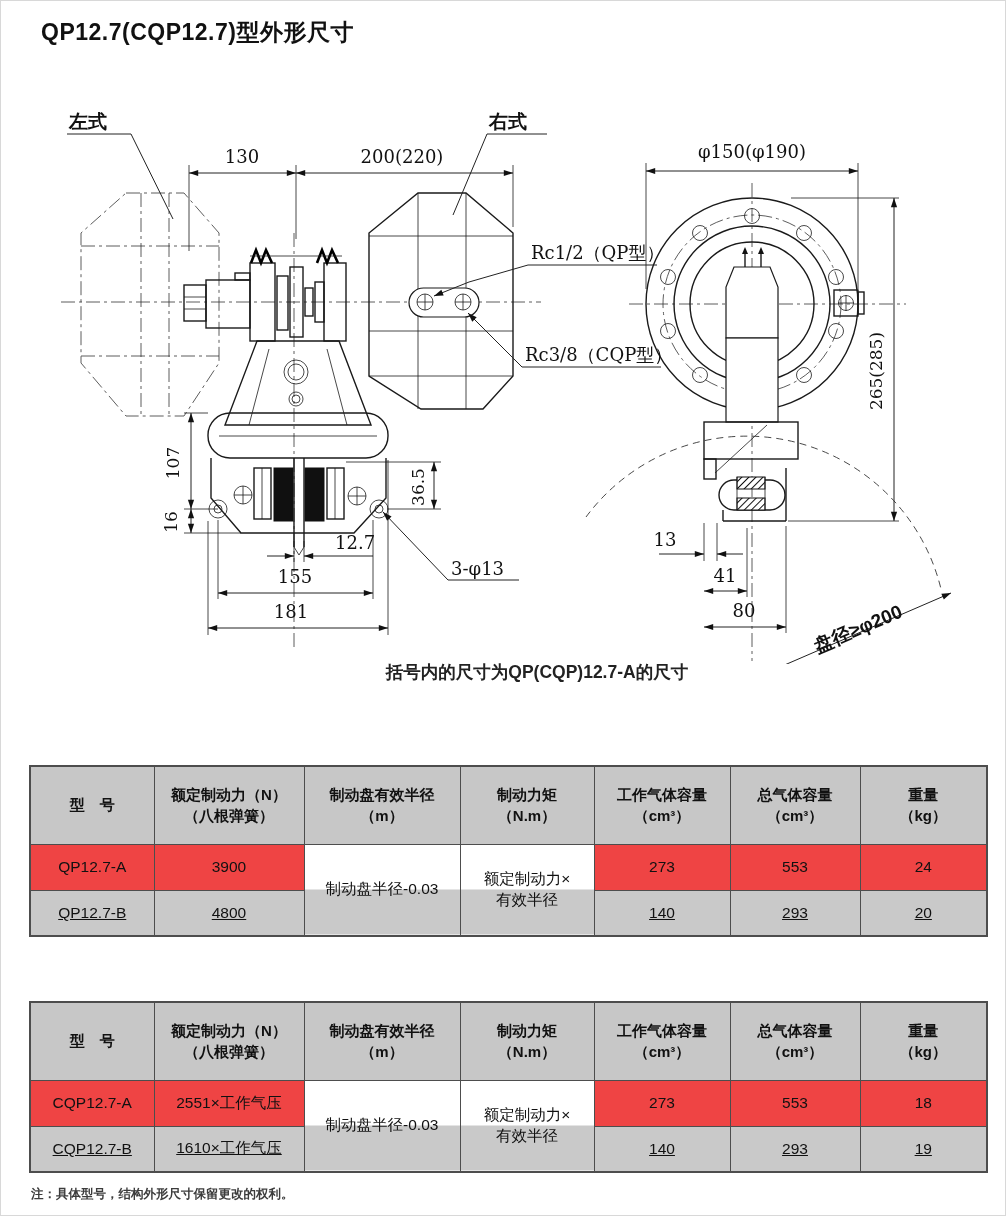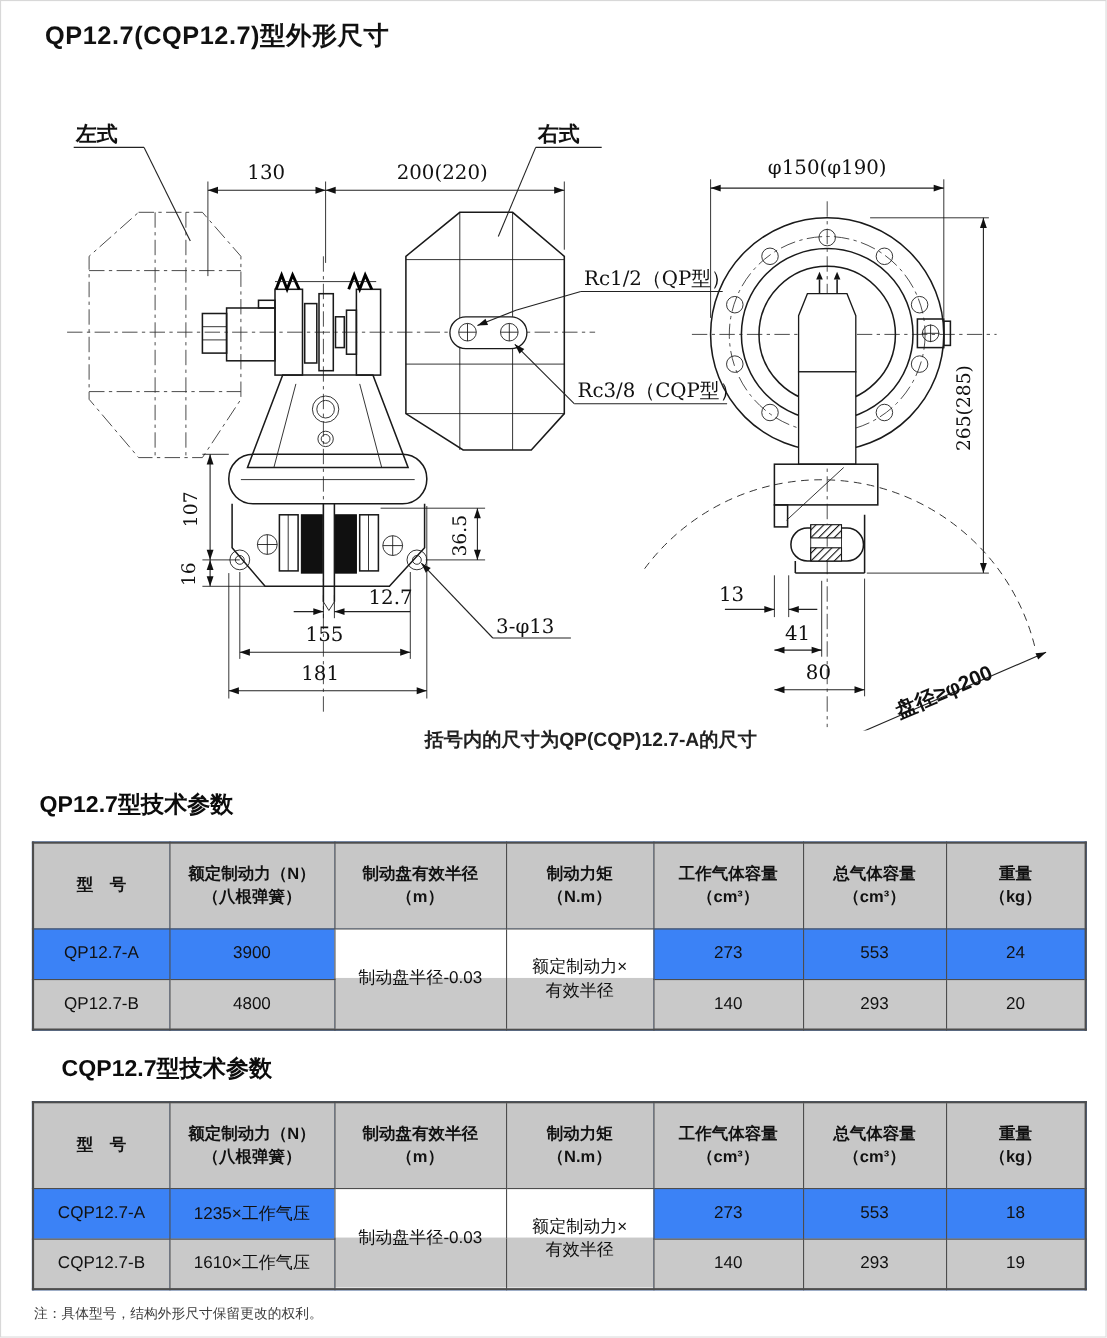--- a/index.html
+++ b/index.html
@@ -4,30 +4,30 @@
 <style>
   html,body{margin:0;padding:0;background:#e9e9e9;}
   #page{position:relative;width:1006px;height:1216px;background:#ffffff;border:1px solid #d8d8d8;
         font-family:"Liberation Sans","DejaVu Sans",sans-serif;color:#111;overflow:hidden;box-sizing:border-box;}
   .abs{position:absolute;}
   #title{left:40px;top:16px;font-size:23px;font-weight:bold;letter-spacing:.5px;}
   #caption{left:0;top:659px;width:1006px;text-align:center;font-size:17.5px;font-weight:600;color:#222;padding-left:33px;}
   .sec-title{font-size:21px;font-weight:bold;color:#0c0c0c;}
   #t1-title{left:35px;top:716px;}
   #t2-title{left:55px;top:956px;}
-  #note{left:30px;top:1185px;font-size:12.5px;font-weight:400;color:#3c3c3c;}
-
-  table.spec{border-collapse:collapse;table-layout:fixed;width:957px;background:#3b82f6;}
+  #note{left:30px;top:1185px;font-size:12.5px;font-weight:700;color:#3c3c3c;}
+
+  table.spec{border-collapse:collapse;table-layout:fixed;width:957px;background:#ef4444;}
   table.spec,table.spec td,table.spec th{border:1px solid #4d4d4d;}
   table.spec{border:2px solid #4d4d4d;}
   table.spec th{background:#c7c7c7;font-size:15px;font-weight:bold;padding:2px;line-height:1.45;}
   table.spec td{font-size:15.5px;font-weight:500;text-align:center;padding:0 2px;}
   table.spec tr.hdr{height:78px;}
   table.spec tr.data{height:46px;}
-  table.spec tr.gray td{background:#c9c9c9;}
+  table.spec tr.gray td{background:#c9c9c9;text-decoration:underline;}
   td.split{background:linear-gradient(to bottom,#ffffff 0 50%,#c9c9c9 50% 100%) !important;}
   #table1{left:28px;top:764px;} #table2{left:28px;top:1000px;}
 
   
   .s{stroke:#1a1a1a;stroke-width:1.4;fill:none;}
   .sf{stroke:#1a1a1a;stroke-width:1.2;fill:#fff;}
   .thin{stroke:#1a1a1a;stroke-width:.8;fill:none;}
   .pad{fill:#101010;stroke:#101010;}
   .cl{stroke:#333;stroke-width:.8;fill:none;stroke-dasharray:14 4 3 4;}
   .ph{stroke:#333;stroke-width:.9;fill:none;stroke-dasharray:7 5;}
@@ -255,21 +255,20 @@
       <text class="dt" x="724" y="581" text-anchor="middle">41</text>
 
       <line class="thin" x1="785" y1="525" x2="785" y2="632"></line>
       <line class="dim" x1="703" y1="626" x2="785" y2="626" marker-start="url(#arr)" marker-end="url(#arr)"></line>
       <text class="dt" x="743" y="616" text-anchor="middle">80</text>
     </g>
   </svg>
 
   <div class="abs" id="caption">括号内的尺寸为QP(CQP)12.7-A的尺寸</div>
 
-  <div class="abs sec-title" id="t1-title">QP12.7型技术参数</div>
 
   <table class="spec abs" id="table1">
     <colgroup>
         <col style="width:124px">
         <col style="width:150px">
         <col style="width:156px">
         <col style="width:134px">
         <col style="width:136px">
         <col style="width:130px">
         <col style="width:127px">
@@ -320,21 +319,20 @@
     <tr class="data gray">
       <td>QP12.7-B</td>
       <td>4800</td>
       <td>140</td>
       <td>293</td>
       <td>20</td>
     </tr>
   </tbody>
     </table>
 
-  <div class="abs sec-title" id="t2-title">CQP12.7型技术参数</div>
 
   <table class="spec abs" id="table2">
     <colgroup>
         <col style="width:124px">
         <col style="width:150px">
         <col style="width:156px">
         <col style="width:134px">
         <col style="width:136px">
         <col style="width:130px">
         <col style="width:127px">
@@ -365,21 +363,21 @@
             <div>总气体容量</div>
             <div>（cm³）</div>
           </th>
       <th>
             <div>重量</div>
             <div>（kg）</div>
           </th>
     </tr>
     <tr class="data">
       <td>CQP12.7-A</td>
-      <td>1235×工作气压</td>
+      <td>2551×工作气压</td>
       <td class="split" rowspan="2">制动盘半径-0.03</td>
       <td class="split" rowspan="2">
             <div>额定制动力×</div>
             <div>有效半径</div>
           </td>
       <td>273</td>
       <td>553</td>
       <td>18</td>
     </tr>
     <tr class="data gray">

